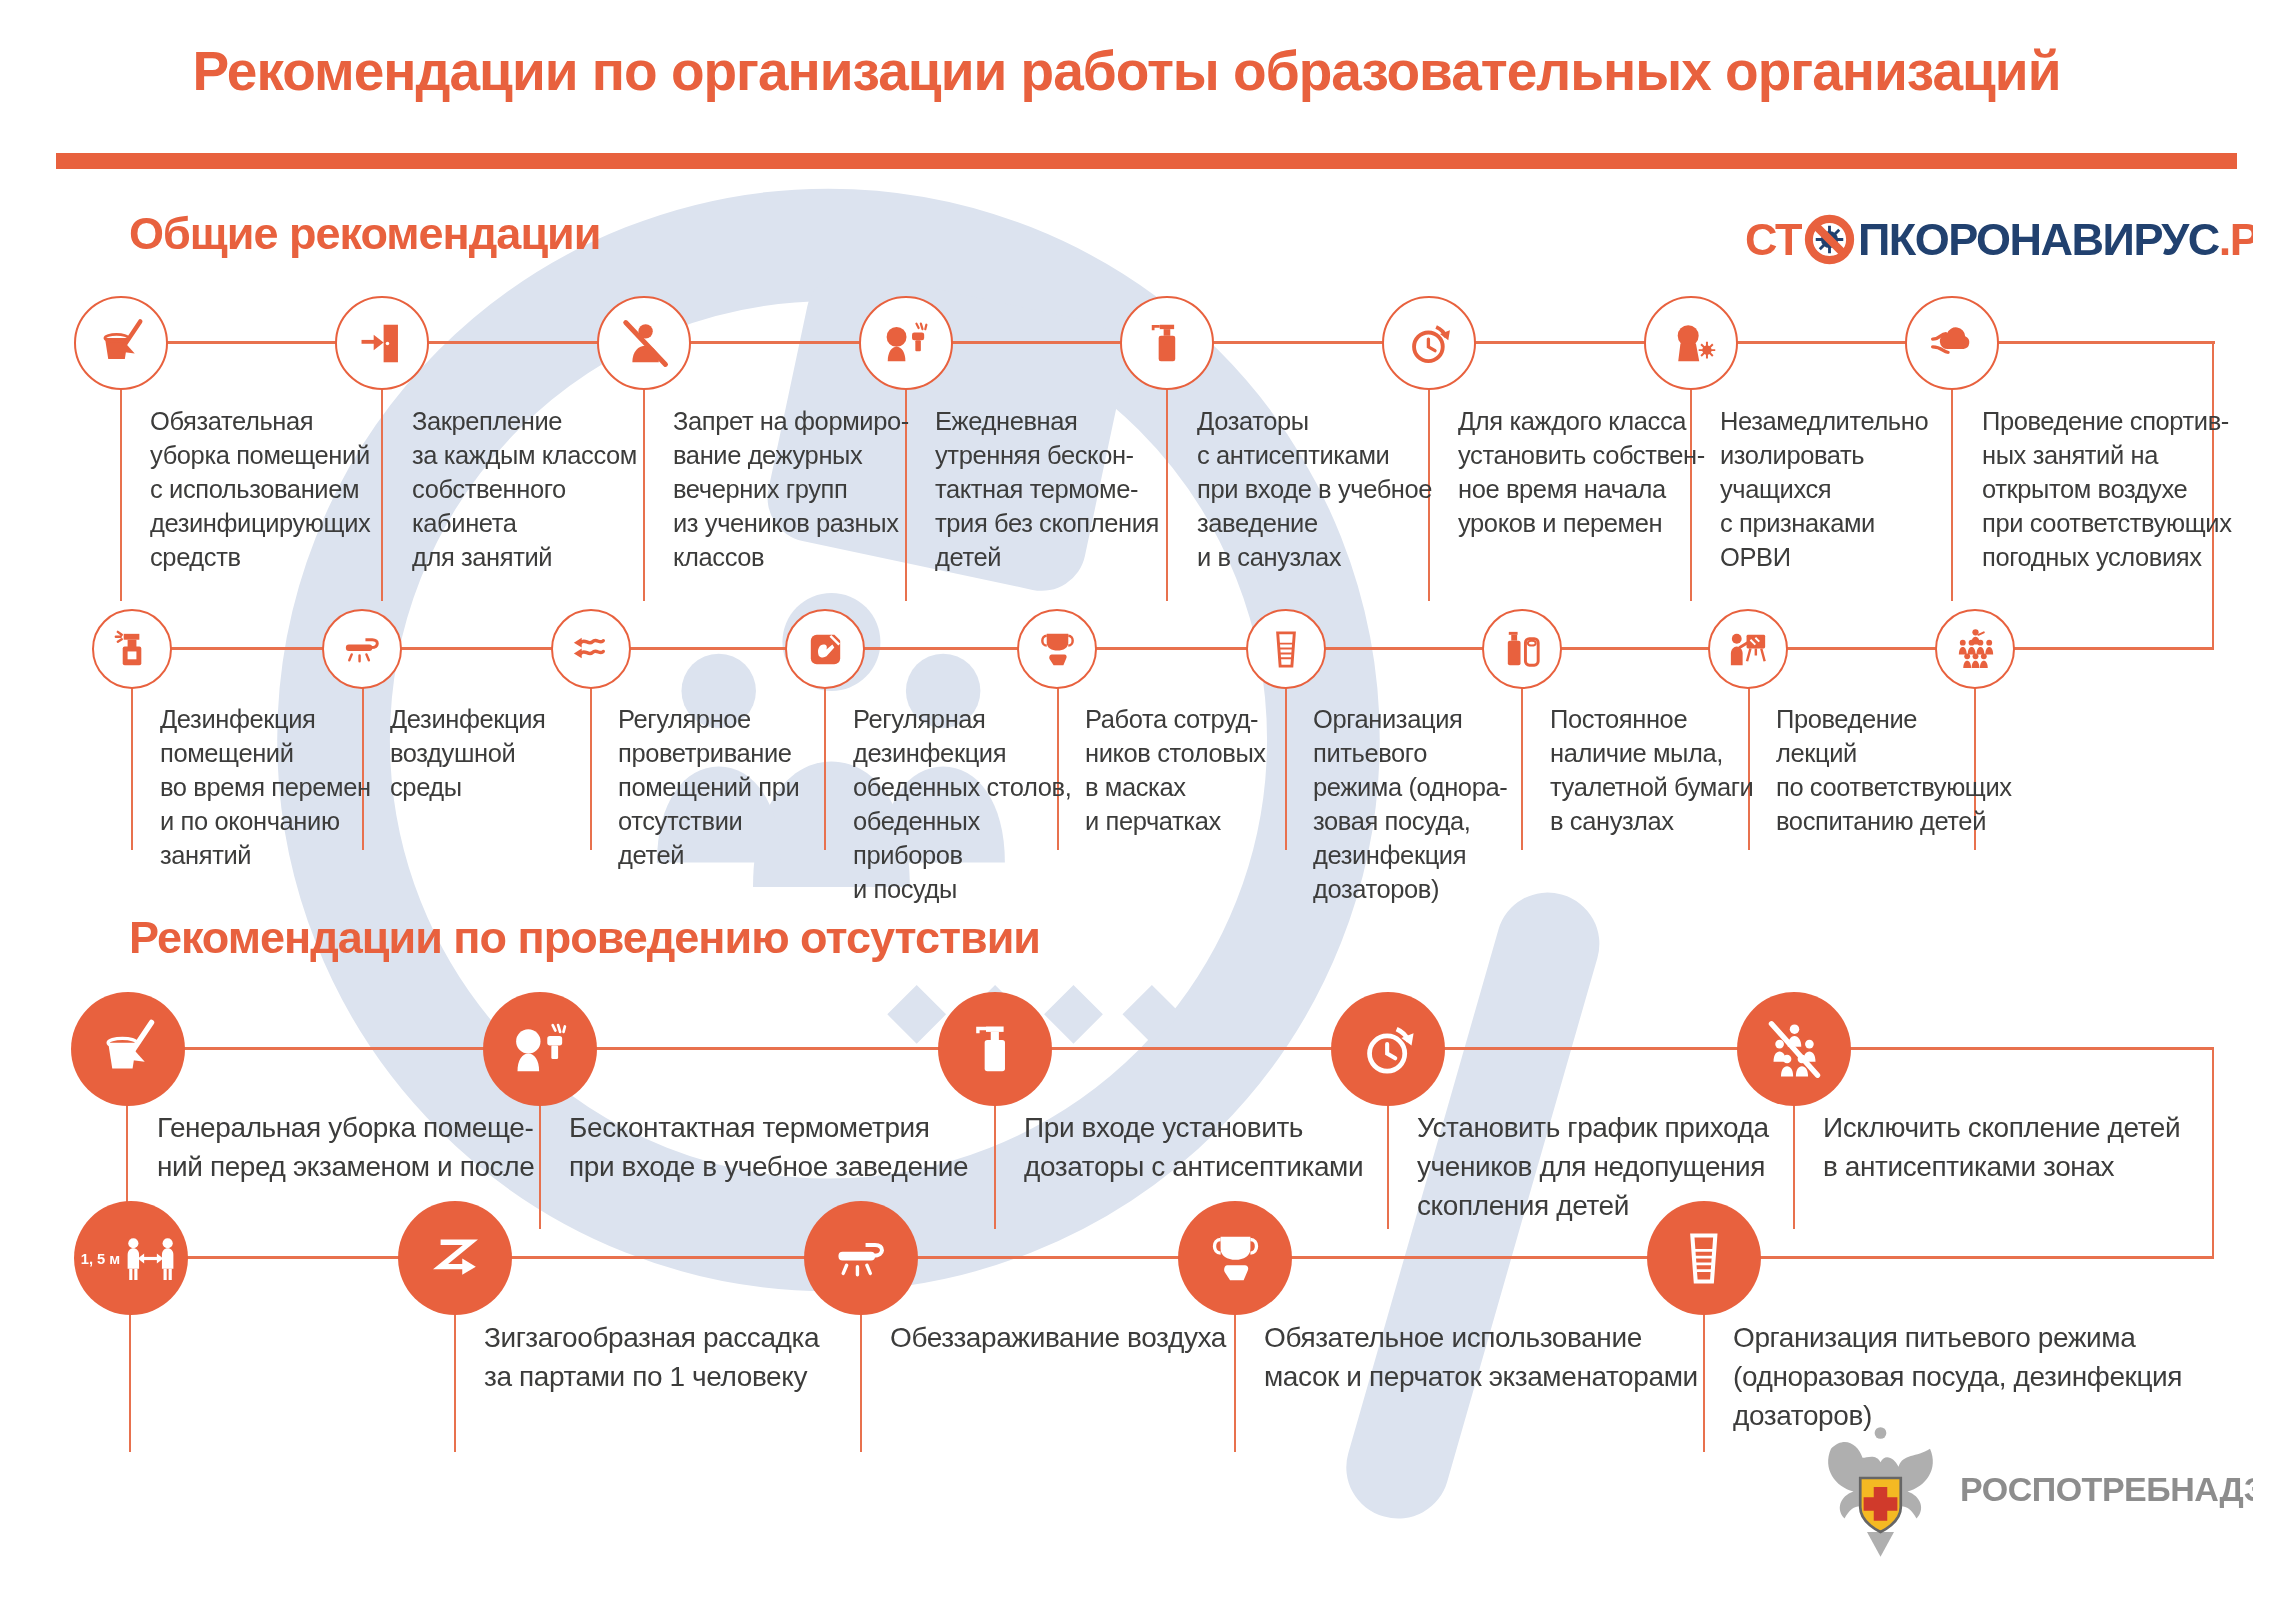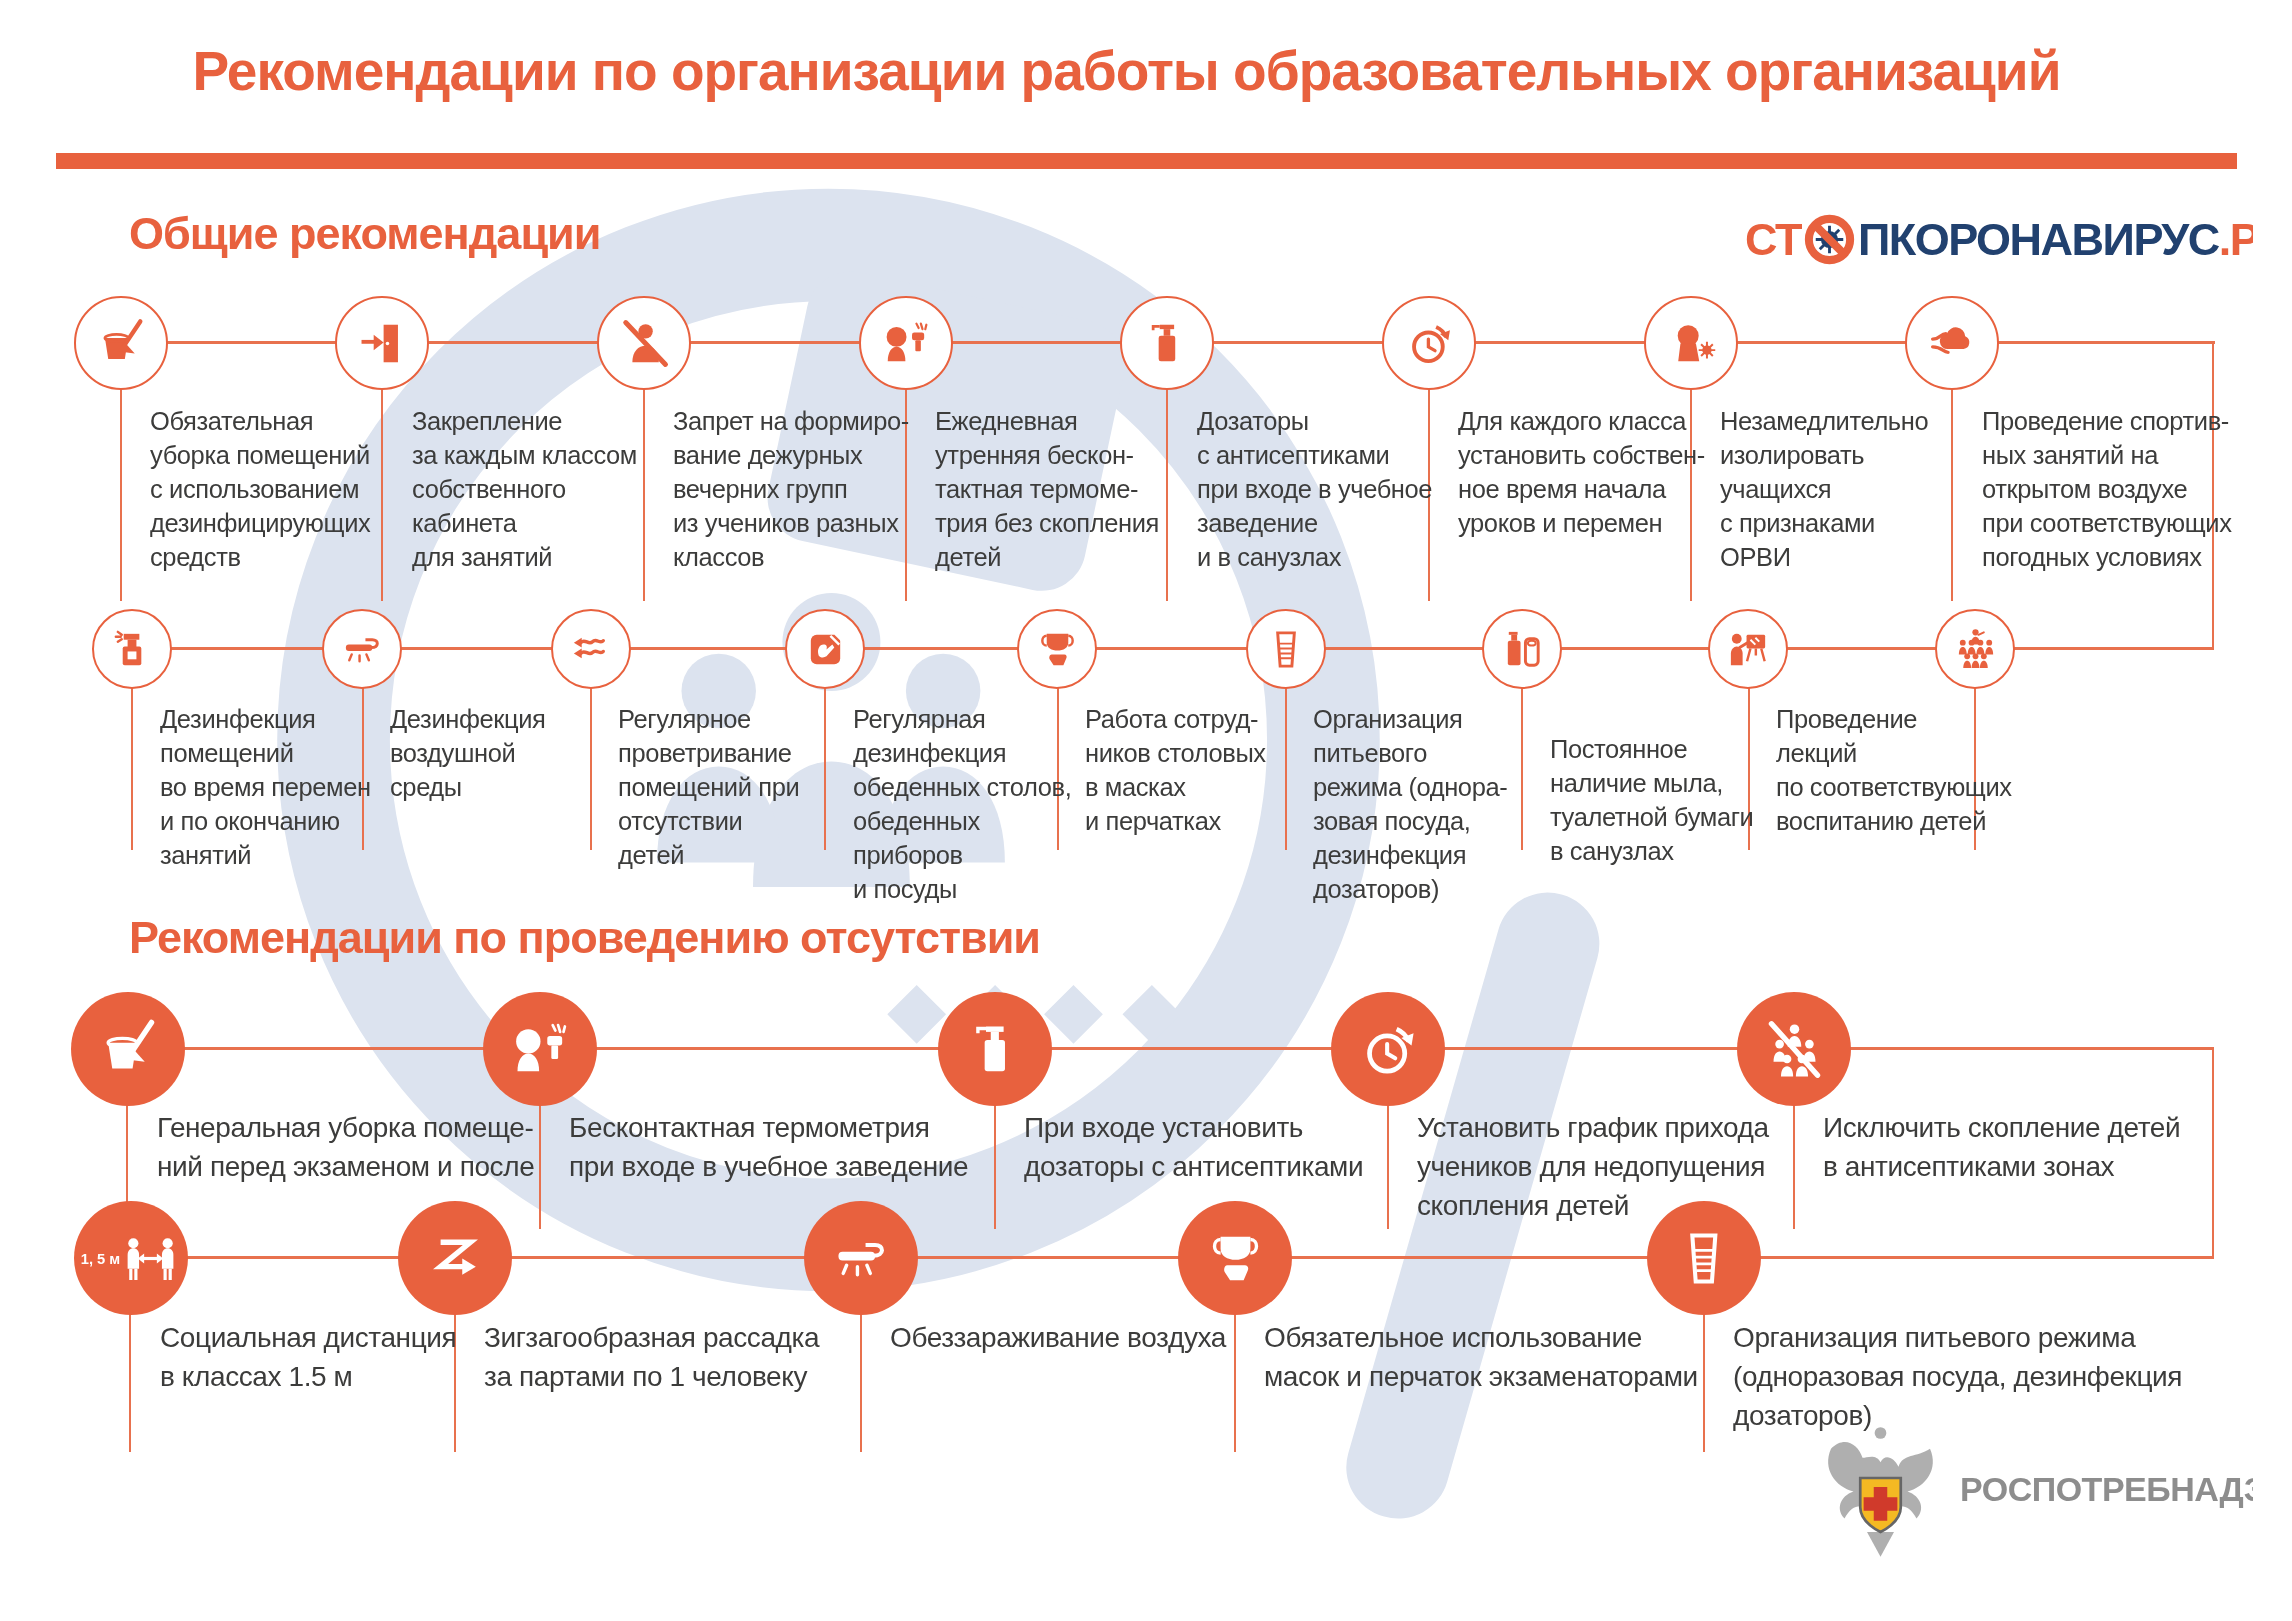--- a/index.html
+++ b/index.html
@@ -379,21 +379,21 @@
 зовая посуда,
 дезинфекция
 дозаторов)</div>
 
   <div class="circle o2" style="left:1482px;top:609px">
       <svg class="ic" width="47" height="47" viewBox="0 0 48 48">
         <use href="#i-soappaper"></use>
       </svg>
     </div>
   <div class="vline" style="left:1521px;top:688px;height:162px"></div>
-  <div class="txt" style="left:1550px;top:732px">Постоянное
+  <div class="txt" style="left:1550px;top:702px">Постоянное
 наличие мыла,
 туалетной бумаги
 в санузлах</div>
 
   <div class="circle o2" style="left:1708px;top:609px">
       <svg class="ic" width="47" height="47" viewBox="0 0 48 48">
         <use href="#i-lecture"></use>
       </svg>
     </div>
   <div class="vline" style="left:1748px;top:688px;height:162px"></div>
@@ -461,22 +461,20 @@
   <div class="txt etxt" style="left:1823px;top:1108px">Исключить скопление детей
 в антисептиками зонах</div>
 
   <div class="circle f" style="left:74px;top:1201px">
     <span class="dist-label">1, 5 м</span>
     <svg class="ic" width="61" height="61" viewBox="0 0 48 48">
         <use href="#i-distance"></use>
       </svg>
   </div>
   <div class="vline" style="left:129px;top:1313px;height:139px"></div>
-  <div class="txt etxt" style="left:160px;top:1318px">Социальная дистанция
-в классах 1.5 м</div>
 
   <div class="circle f" style="left:398px;top:1201px">
       <svg class="ic" width="65" height="65" viewBox="0 0 48 48">
         <use href="#i-zigzag"></use>
       </svg>
     </div>
   <div class="vline" style="left:454px;top:1313px;height:139px"></div>
   <div class="txt etxt" style="left:484px;top:1318px">Зигзагообразная рассадка
 за партами по 1 человеку</div>
 

